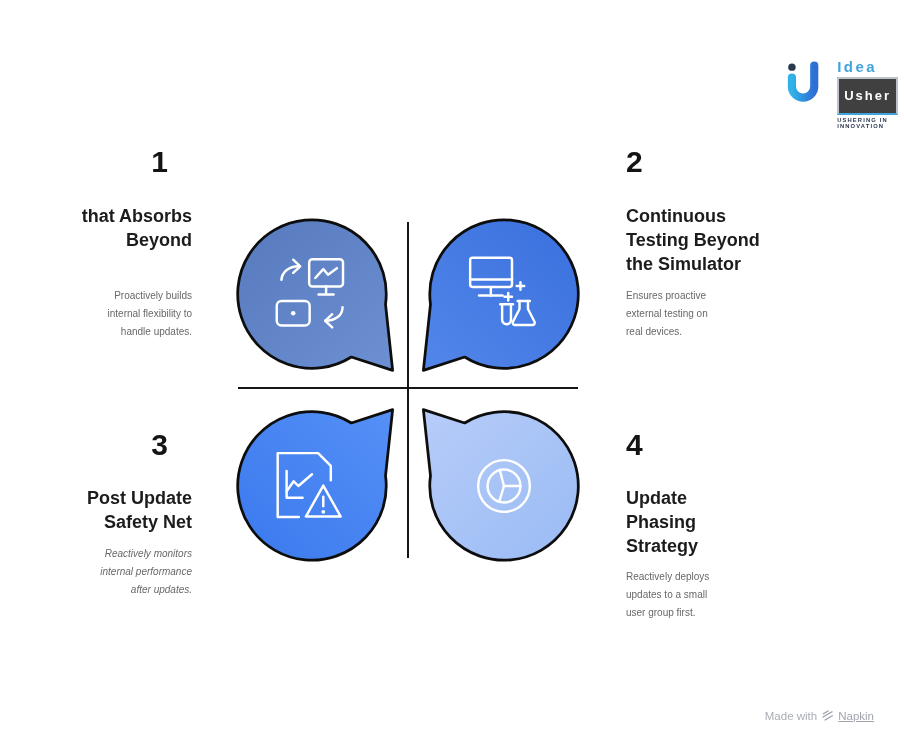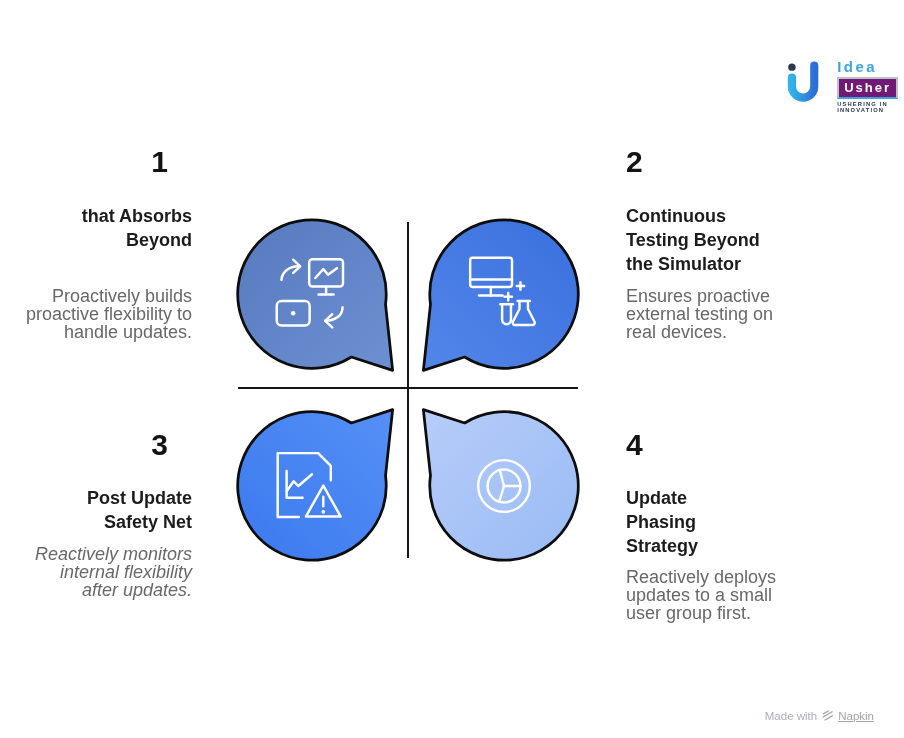--- a/index.html
+++ b/index.html
@@ -3,21 +3,21 @@
 <meta charset="utf-8">
 <style>
   html,body{margin:0;padding:0;background:#fff;}
   .canvas{
     position:relative;width:904px;height:738px;background:#ffffff;overflow:hidden;
     font-family:"Liberation Sans", sans-serif;
   }
   
   .num{position:absolute;font-size:30px;font-weight:700;color:#141414;line-height:34px;}
   .q-title{position:absolute;font-size:18px;font-weight:700;color:#1c1c1c;line-height:24px;}
-  .q-desc{position:absolute;font-size:18px;font-weight:400;color:#686868;line-height:18px;}
+  .q-desc{position:absolute;font-size:10px;font-weight:400;color:#686868;line-height:18px;}
   .ta-r{text-align:right;}
   #num1{left:20px;top:145px;width:148px;}
   #title1{left:18px;top:204px;width:174px;}
   #desc1{left:18px;top:287px;width:174px;}
   #num2{left:626px;top:145px;}
   #title2{left:626px;top:204px;width:186px;}
   #desc2{left:626px;top:287px;width:186px;}
   #num3{left:20px;top:428px;width:148px;}
   #title3{left:18px;top:486px;width:174px;}
   #desc3{left:18px;top:545px;width:174px;font-style:italic;}
@@ -39,22 +39,22 @@
   #bubble4 svg.shape{transform:scale(-1,-1);}
   .bubble svg.picto{position:absolute;left:40px;top:40px;width:94px;height:94px;}
   .picto path,.picto rect,.picto circle,.picto polyline{
     fill:none;stroke:#ffffff;stroke-width:2.6;stroke-linecap:round;stroke-linejoin:round;
   }
   .picto .fillw{fill:#ffffff;stroke:none;}
   
   .logo{position:absolute;left:783px;top:54px;display:flex;align-items:flex-start;gap:14px;}
   .logo-col{display:flex;flex-direction:column;align-items:flex-start;}
   .brand-idea{font-size:15px;font-weight:700;letter-spacing:2.5px;color:#3fa3dc;line-height:18px;margin-top:4px;}
-  .brand-usher{margin-top:1px;background:#701a75;color:#ffffff;font-size:13px;font-weight:700;
-    letter-spacing:2px;line-height:16px;padding:1px 5px;border:2px solid #bcc2ca;
+  .brand-usher{margin-top:1px;background:#404040;color:#ffffff;font-size:13px;font-weight:700;
+    letter-spacing:2px;line-height:16px;padding:9px 5px;border:2px solid #bcc2ca;
     border-bottom:2px solid #3fa3dc;}
   .brand-tagline{margin-top:2px;font-size:5.8px;font-weight:700;letter-spacing:1.15px;color:#2b3950;}
   
   .footer{position:absolute;right:30px;bottom:16px;display:flex;align-items:center;gap:4px;
     font-size:11.5px;color:#a9aeb6;}
   .footer .brand{color:#a0a5ad;text-decoration:underline;}
 </style>
 </head>
 <body>
 
@@ -78,21 +78,21 @@
     </div>
   </div>
 
   <div class="num ta-r" id="num1">1</div>
   <div class="q-title ta-r" id="title1">
     <div>that Absorbs</div>
     <div>Beyond</div>
   </div>
   <div class="q-desc ta-r" id="desc1">
     <div>Proactively builds</div>
-    <div>proactive flexibility to</div>
+    <div>internal flexibility to</div>
     <div>handle updates.</div>
   </div>
 
   <div class="num" id="num2">2</div>
   <div class="q-title" id="title2">
     <div>Continuous</div>
     <div>Testing Beyond</div>
     <div>the Simulator</div>
   </div>
   <div class="q-desc" id="desc2">
@@ -101,21 +101,21 @@
     <div>real devices.</div>
   </div>
 
   <div class="num ta-r" id="num3">3</div>
   <div class="q-title ta-r" id="title3">
     <div>Post Update</div>
     <div>Safety Net</div>
   </div>
   <div class="q-desc ta-r" id="desc3">
     <div>Reactively monitors</div>
-    <div>internal flexibility</div>
+    <div>internal performance</div>
     <div>after updates.</div>
   </div>
 
   <div class="num" id="num4">4</div>
   <div class="q-title" id="title4">
     <div>Update</div>
     <div>Phasing</div>
     <div>Strategy</div>
   </div>
   <div class="q-desc" id="desc4">

